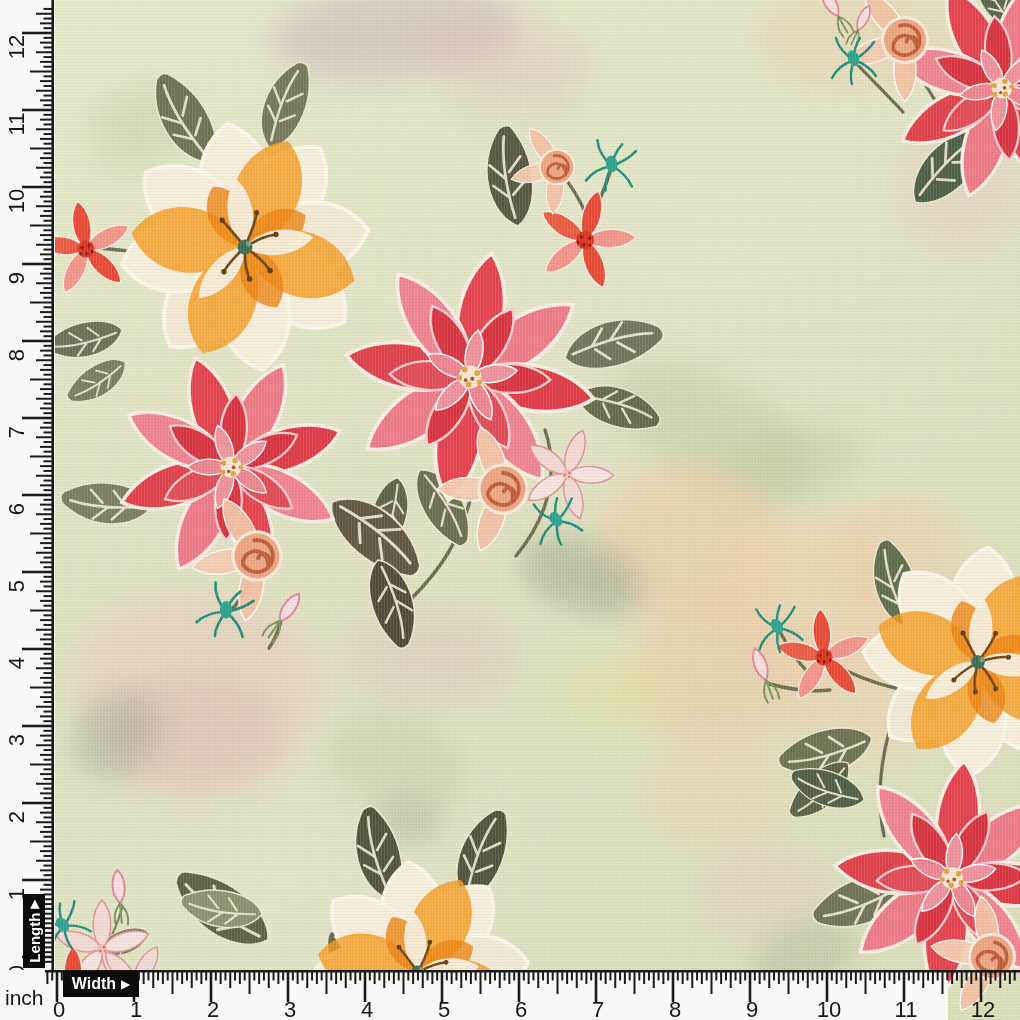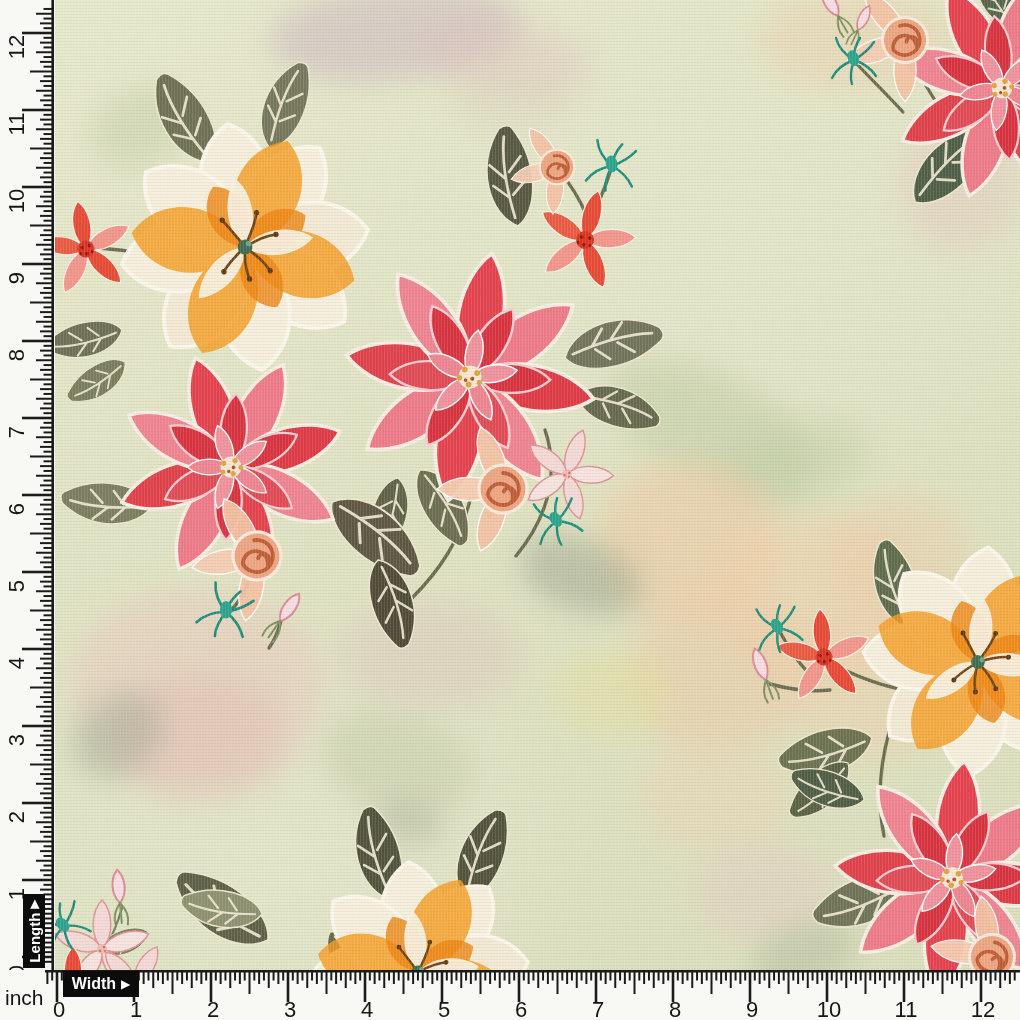--- a/index.html
+++ b/index.html
@@ -22,21 +22,21 @@
   #flowers{position:absolute;left:0;top:0;z-index:10;}
 
   
   #texture{position:absolute;inset:0;z-index:20;pointer-events:none;opacity:.85;
     background:
       repeating-linear-gradient(90deg, rgba(255,255,255,.13) 0 1px, rgba(0,0,0,0) 1px 3px),
       repeating-linear-gradient(0deg, rgba(122,122,92,.10) 0 1px, rgba(0,0,0,0) 1px 3px);}
 
   
   #vruler{position:absolute;left:0;top:0;width:55px;height:970px;background:#f8f8f4;z-index:30;}
-  #hruler{position:absolute;left:0;top:970px;width:1020px;height:50px;background:#f8f8f4;z-index:30;}
+  #hruler{position:absolute;left:0;top:970px;width:948px;height:50px;background:#f8f8f4;z-index:30;}
   #vruler svg,#hruler svg{position:absolute;left:0;top:0;display:block;}
   #unit-label{position:absolute;left:5px;top:16px;font-size:21px;color:#151515;z-index:35;}
 
   
   #len-label{position:absolute;left:23px;top:894px;width:22px;height:74px;background:#0c0c0c;z-index:40;}
   #len-inner{position:absolute;left:-26px;top:26px;width:74px;height:22px;transform:rotate(-90deg);
     color:#fff;font-weight:700;font-size:15px;display:flex;align-items:center;justify-content:center;gap:4px;}
   #wid-label{position:absolute;left:63px;top:971px;width:76px;height:26px;background:#0c0c0c;z-index:40;
     color:#fff;font-weight:700;font-size:16px;display:flex;align-items:center;justify-content:center;gap:5px;}
   .arrow{font-size:12px;line-height:1;}

